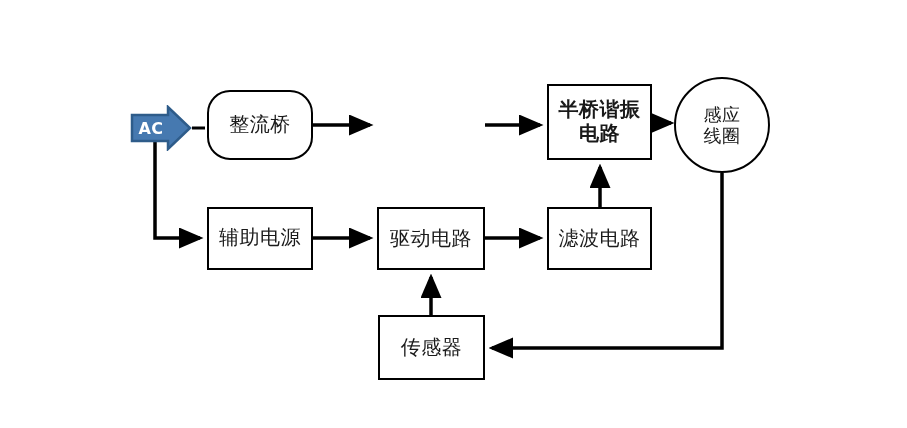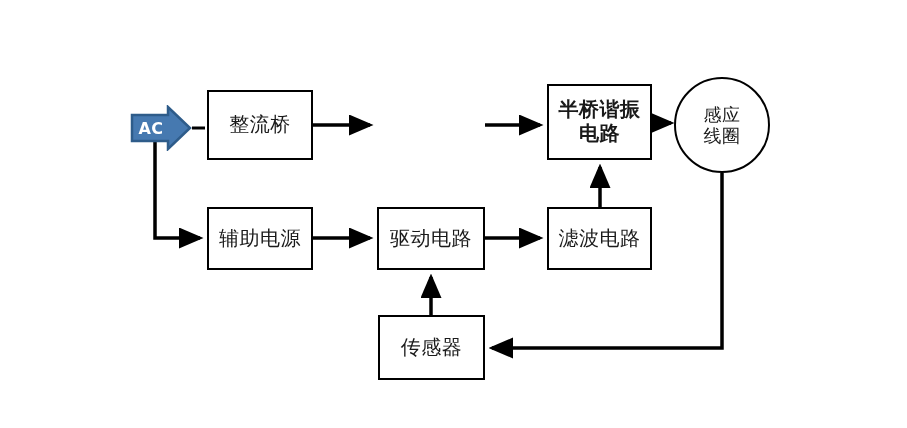--- a/index.html
+++ b/index.html
@@ -105,36 +105,36 @@
     <line x1="431" y1="315" x2="431" y2="277" stroke="#000000" stroke-width="3.5" marker-end="url(#arrowhead)"></line>
   </svg>
 
   <div class="ac-arrow">
     <svg width="62" height="46" viewBox="0 0 62 46" xmlns="http://www.w3.org/2000/svg">
       <path d="M2,10 L38,10 L38,2 L60,23 L38,44 L38,36 L2,36 Z" fill="#4679b0" stroke="#2e5c8a" stroke-width="2.5" stroke-linejoin="miter"></path>
     </svg>
     <span class="ac-text">AC</span>
   </div>
 
-  <div class="node" style="left:207px; top:90px; width:106px; height:70px;">
+  <div class="node" style="left:207px; top:90px; width:106px; height:70px;border-radius:23px;">
     <span class="label">整流桥</span>
   </div>
 
 
   <div class="node" style="left:547px; top:84px; width:105px; height:76px;font-weight:bold;">
     <span class="label">半桥谐振
 电路</span>
   </div>
 
   <div class="node circle" style="left:674px; top:77px; width:96px; height:96px;">
     <span class="label">感应
 线圈</span>
   </div>
 
-  <div class="node" style="left:207px; top:207px; width:106px; height:63px;">
+  <div class="node" style="left:207px; top:207px; width:106px; height:63px;font-family:Liberation Mono, monospace;">
     <span class="label">辅助电源</span>
   </div>
 
   <div class="node" style="left:377px; top:207px; width:108px; height:63px;">
     <span class="label">驱动电路</span>
   </div>
 
   <div class="node" style="left:547px; top:207px; width:105px; height:63px;">
     <span class="label">滤波电路</span>
   </div>

